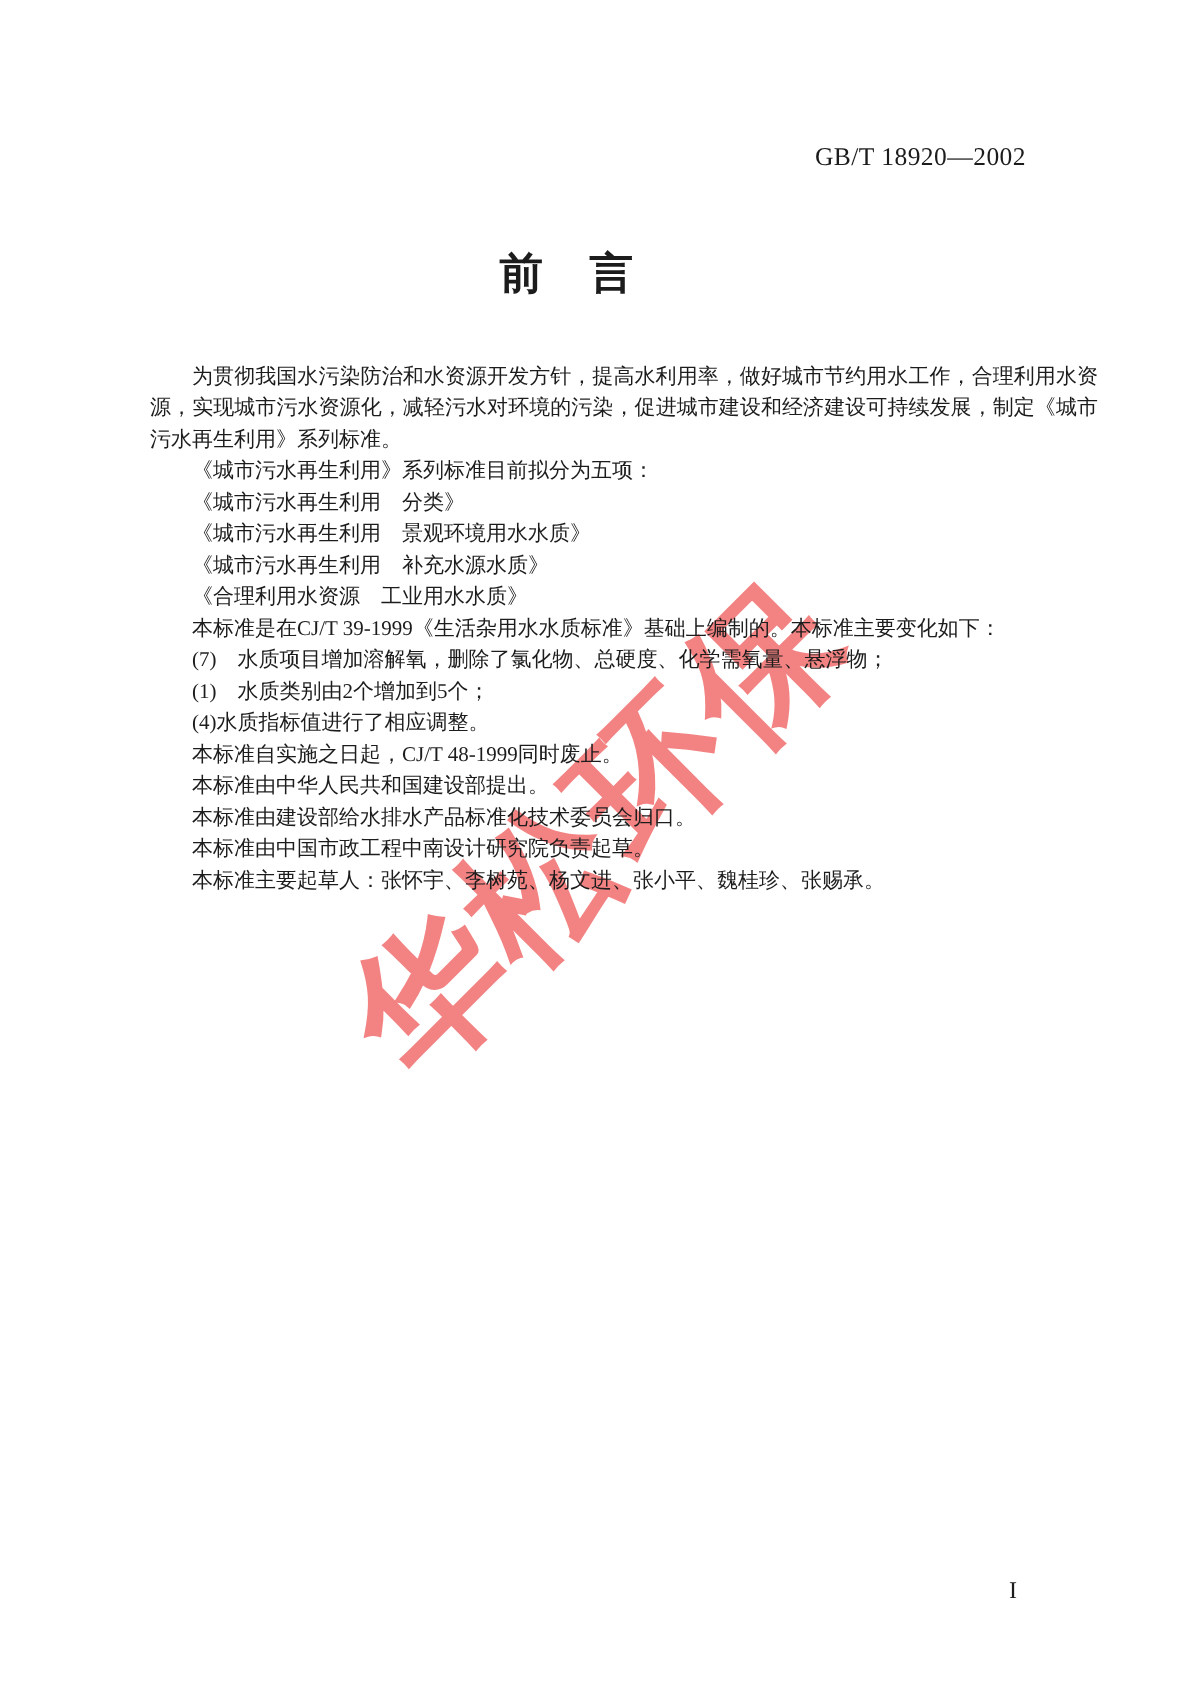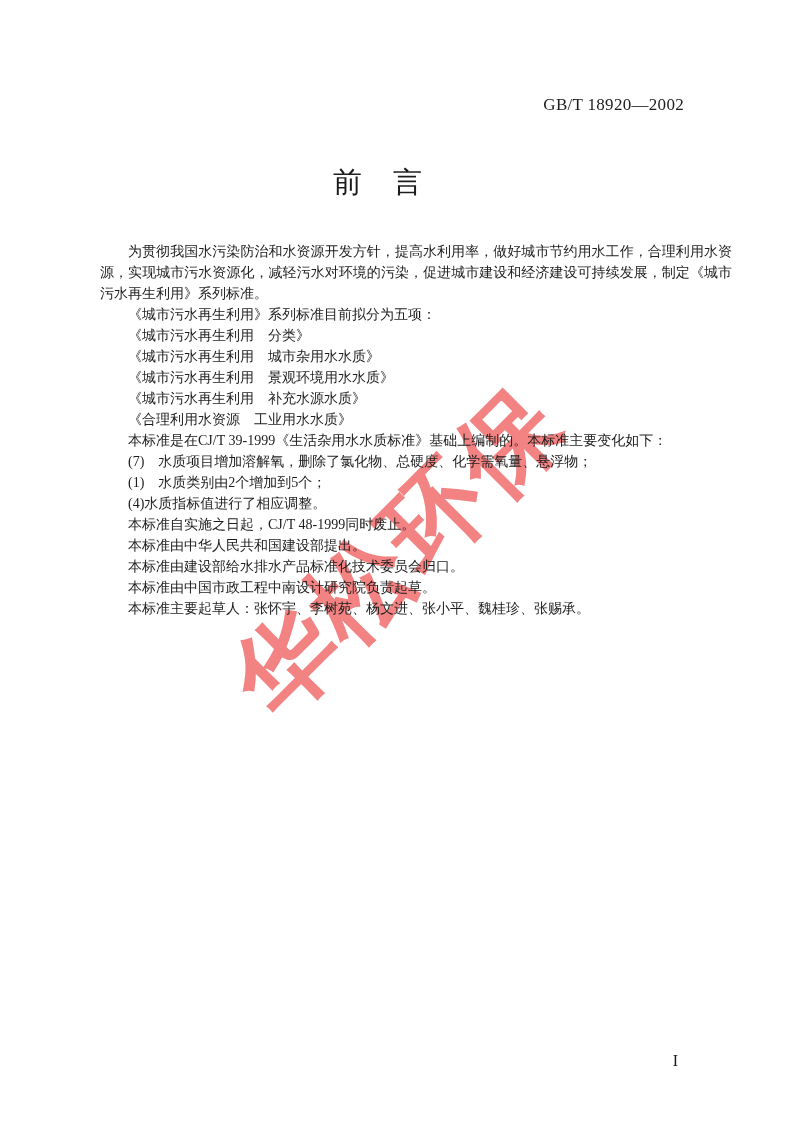--- a/index.html
+++ b/index.html
@@ -21,21 +21,21 @@
     letter-spacing: 0.3px;
     z-index: 3;
   }
   .page-title {
     position: absolute;
     top: 163px;
     left: 0;
     width: 100%;
     text-align: center;
     font-family: "Liberation Sans", "DejaVu Sans", sans-serif;
-    font-weight: 400;
+    font-weight: 700;
     font-size: 29px;
     letter-spacing: 1px;
     z-index: 3;
   }
   .watermark {
     position: absolute;
     left: 400px;
     top: 553px;
     transform: translate(-50%, -50%) rotate(-45deg);
     font-family: "Liberation Sans", "DejaVu Sans", sans-serif;
@@ -76,21 +76,20 @@
   <div class="doc-code">GB/T 18920—2002</div>
 
   <h1 class="page-title">前　言</h1>
 
   <div class="watermark" style="color: rgb(241, 110, 110);">华松环保</div>
 
   <div class="foreword-body">
       <p>为贯彻我国水污染防治和水资源开发方针，提高水利用率，做好城市节约用水工作，合理利用水资源，实现城市污水资源化，减轻污水对环境的污染，促进城市建设和经济建设可持续发展，制定《城市污水再生利用》系列标准。</p>
       <p>《城市污水再生利用》系列标准目前拟分为五项：</p>
       <p>《城市污水再生利用　分类》</p>
-      <p>《城市污水再生利用　城市杂用水水质》</p>
       <p>《城市污水再生利用　景观环境用水水质》</p>
       <p>《城市污水再生利用　补充水源水质》</p>
       <p>《合理利用水资源　工业用水水质》</p>
       <p>本标准是在CJ/T 39-1999《生活杂用水水质标准》基础上编制的。本标准主要变化如下：</p>
       <p>(7)　水质项目增加溶解氧，删除了氯化物、总硬度、化学需氧量、悬浮物；</p>
       <p>(1)　水质类别由2个增加到5个；</p>
       <p>(4)水质指标值进行了相应调整。</p>
       <p>本标准自实施之日起，CJ/T 48-1999同时废止。</p>
       <p>本标准由中华人民共和国建设部提出。</p>
       <p>本标准由建设部给水排水产品标准化技术委员会归口。</p>

